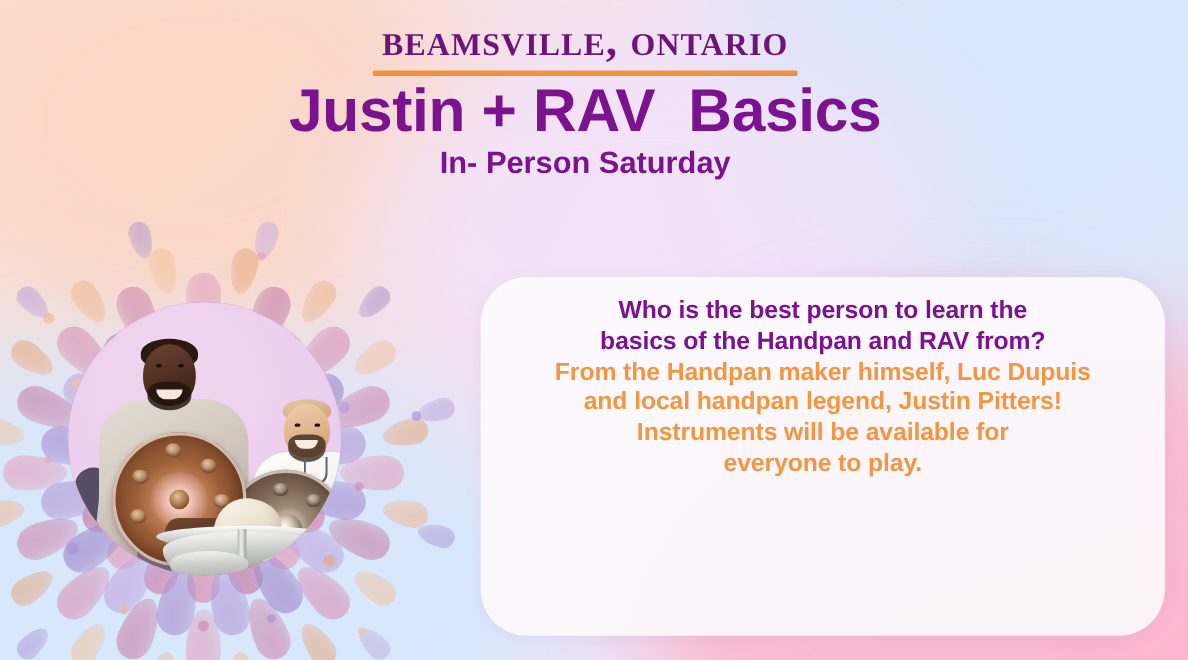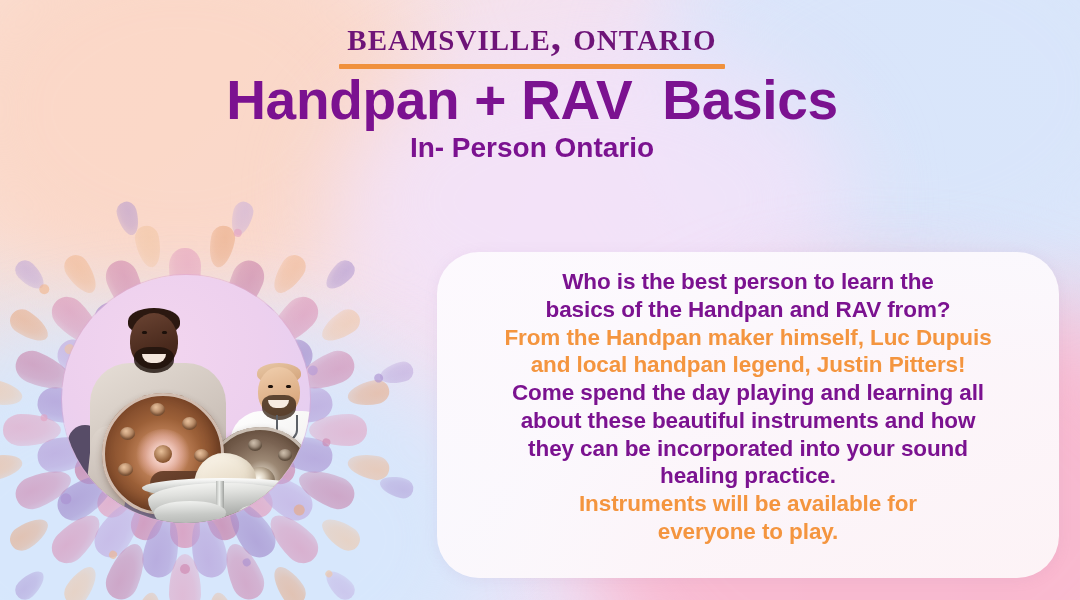--- a/index.html
+++ b/index.html
@@ -568,24 +568,23 @@
     <div class="person p1-eye" style="position: absolute; left: 80px; top: 56px;"></div>
         <div class="person p1-eye" style="position: absolute; left: 100px; top: 56px;"></div>
         <div class="person p1-eye" style="position: absolute; left: 206px; top: 110px;"></div>
         <div class="person p1-eye" style="position: absolute; left: 224px; top: 110px;"></div>
       </div>
   </div>
 
   <div id="header">
     <div id="kicker">Beamsville, Ontario</div>
     <div id="kicker-rule"></div>
-    <div id="title">Handpan + RAV  Basics</div>
-    <div id="subtitle">In- Person Ontario</div>
+    <div id="title">Justin + RAV  Basics</div>
+    <div id="subtitle">In- Person Saturday</div>
   </div>
 
   <div id="card">
     <p class="q">Who is the best person to learn the<br>basics of the Handpan and RAV from?</p>
     <p class="a">From the Handpan maker himself, Luc Dupuis<br>and local handpan legend, Justin Pitters!</p>
-    <p class="come">Come spend the day playing and learning all<br>about these beautiful instruments and how<br>they can be incorporated into your sound<br>healing practice.</p>
     <p class="instr">Instruments will be available for<br>everyone to play.</p>
   </div>
 
 </div>
 
 </body></html>

